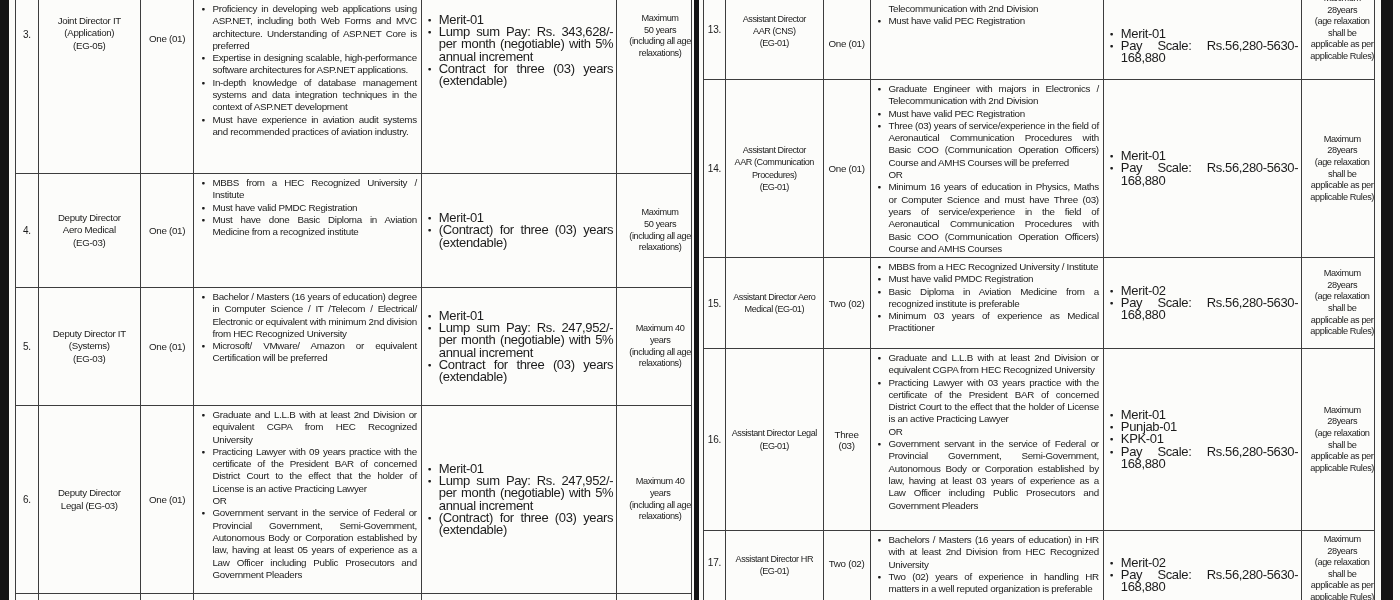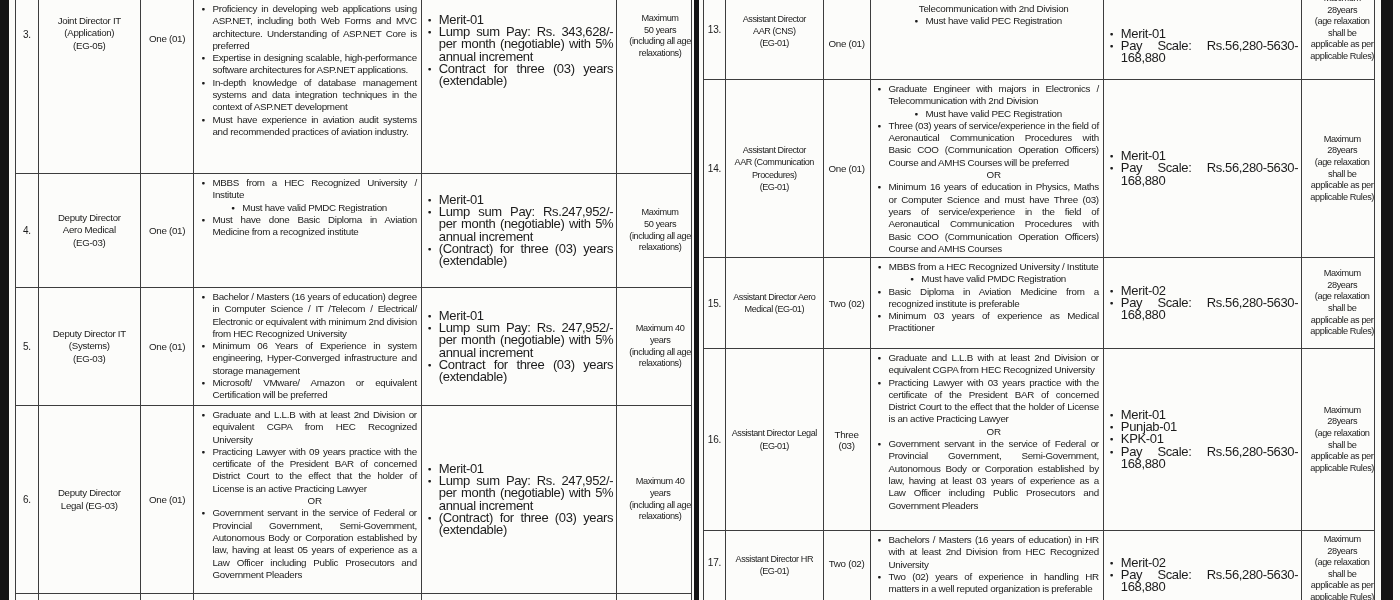--- a/index.html
+++ b/index.html
@@ -45,21 +45,21 @@
   .t-right .c-age{width:72px;}
 
   .c-sno{font-size:10px;letter-spacing:-0.2px;}
   .c-posts{font-size:9.8px;letter-spacing:-0.3px;}
   .c-posts .txt,.c-pos .txt,.c-age .txt{white-space:pre-line;text-align:center;}
   .c-pos .txt{font-size:9.7px;line-height:12.4px;letter-spacing:-0.3px;}
   .t-right .c-pos .txt{font-size:9.1px;letter-spacing:-0.45px;line-height:12.2px;}
   .c-age .txt{font-size:9.2px;line-height:11.6px;letter-spacing:-0.4px;}
 
   
-  .c-qual{align-items:center;justify-content:flex-start;padding:3px 4px 2px 7px;
+  .c-qual{align-items:flex-start;justify-content:flex-start;padding:3px 4px 2px 7px;
           font-size:9.8px;line-height:12.3px;letter-spacing:-0.3px;text-align:justify;}
   .c-quota{align-items:stretch;padding:2px 3px 2px 6px;
            font-size:13px;line-height:12.2px;letter-spacing:-0.35px;text-align:justify;}
   .bi{position:relative;padding-left:11px;}
   .bi::before{content:"\25CF";position:absolute;left:0;top:0;font-size:6.3px;line-height:12.3px;}
   .cont{padding-left:11px;}
   .or-line{text-align:center;padding-left:11px;}
 
   
   .t-left  .r3{height:174px;} .t-left .r4{height:114px;} .t-left .r5{height:118px;}
@@ -132,21 +132,20 @@
       <div class="cell c-posts">
           <span class="txt">One (01)</span>
         </div>
       <div class="cell c-qual">
         <div class="bi">MBBS from a HEC Recognized University / Institute</div>
         <div class="bi">Must have valid PMDC Registration</div>
         <div class="bi">Must have done Basic Diploma in Aviation Medicine from a recognized institute</div>
       </div>
       <div class="cell c-quota">
         <div class="bi">Merit-01</div>
-        <div class="bi">Lump sum Pay: Rs.247,952/- per month (negotiable) with 5% annual increment</div>
         <div class="bi">(Contract) for three (03) years (extendable)</div>
       </div>
       <div class="cell c-age">
           <span class="txt">Maximum
 50 years
 (including all age
 relaxations)</span>
         </div>
     </div>
 
@@ -155,21 +154,20 @@
       <div class="cell c-pos">
           <span class="txt">Deputy Director IT
 (Systems)
 (EG-03)</span>
         </div>
       <div class="cell c-posts">
           <span class="txt">One (01)</span>
         </div>
       <div class="cell c-qual">
         <div class="bi">Bachelor / Masters (16 years of education) degree in Computer Science / IT /Telecom / Electrical/ Electronic or equivalent with minimum 2nd division from HEC Recognized University</div>
-        <div class="bi">Minimum 06 Years of Experience in system engineering, Hyper-Converged infrastructure and storage management</div>
         <div class="bi">Microsoft/ VMware/ Amazon or equivalent Certification will be preferred</div>
       </div>
       <div class="cell c-quota">
         <div class="bi">Merit-01</div>
         <div class="bi">Lump sum Pay: Rs. 247,952/- per month (negotiable) with 5% annual increment</div>
         <div class="bi">Contract for three (03) years (extendable)</div>
       </div>
       <div class="cell c-age">
           <span class="txt">Maximum 40
 years

